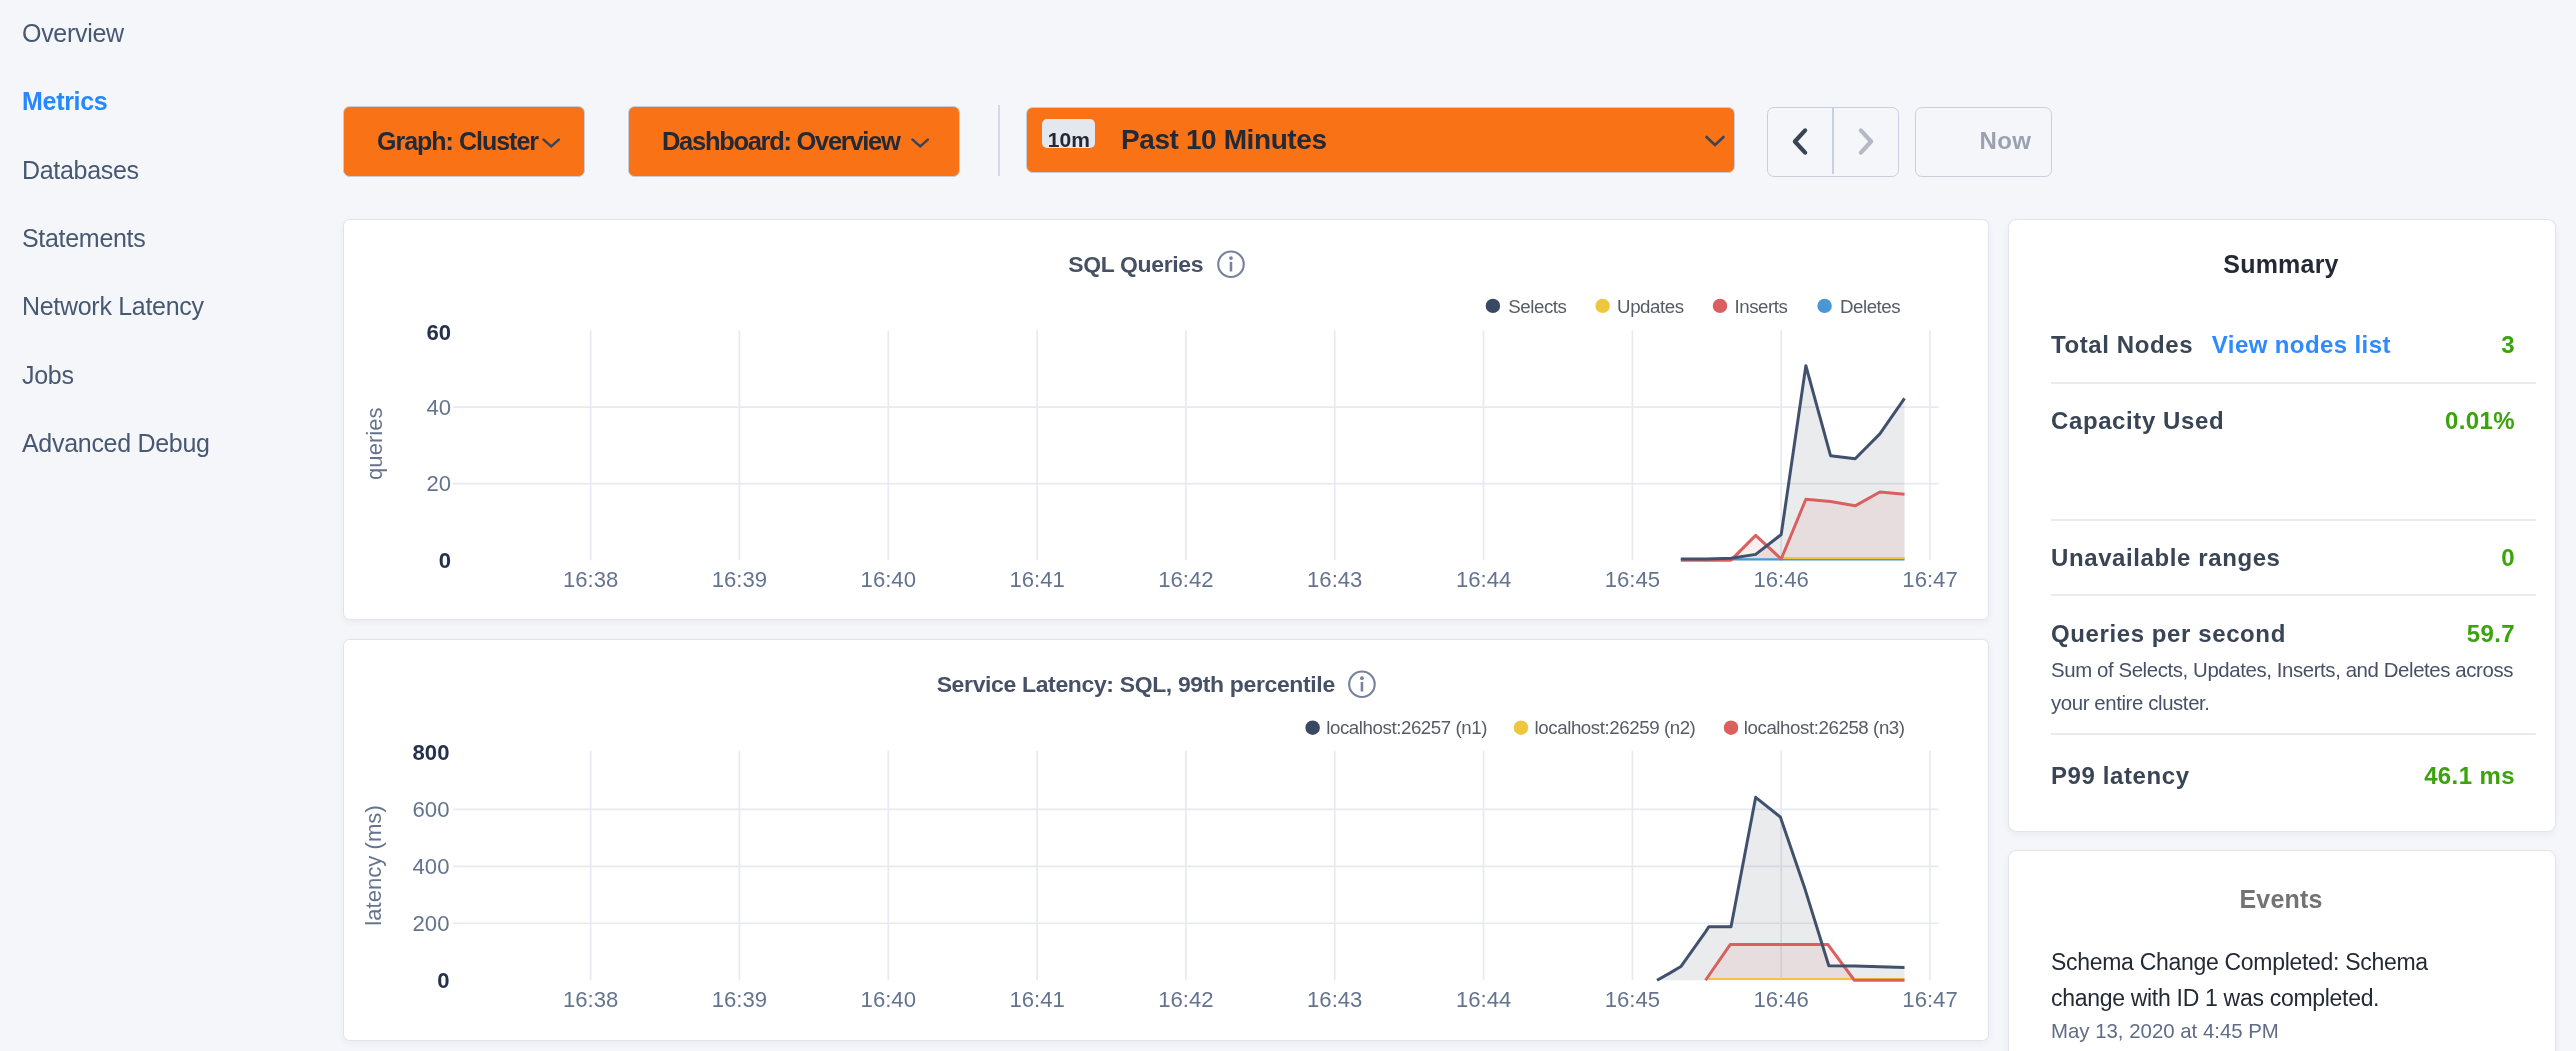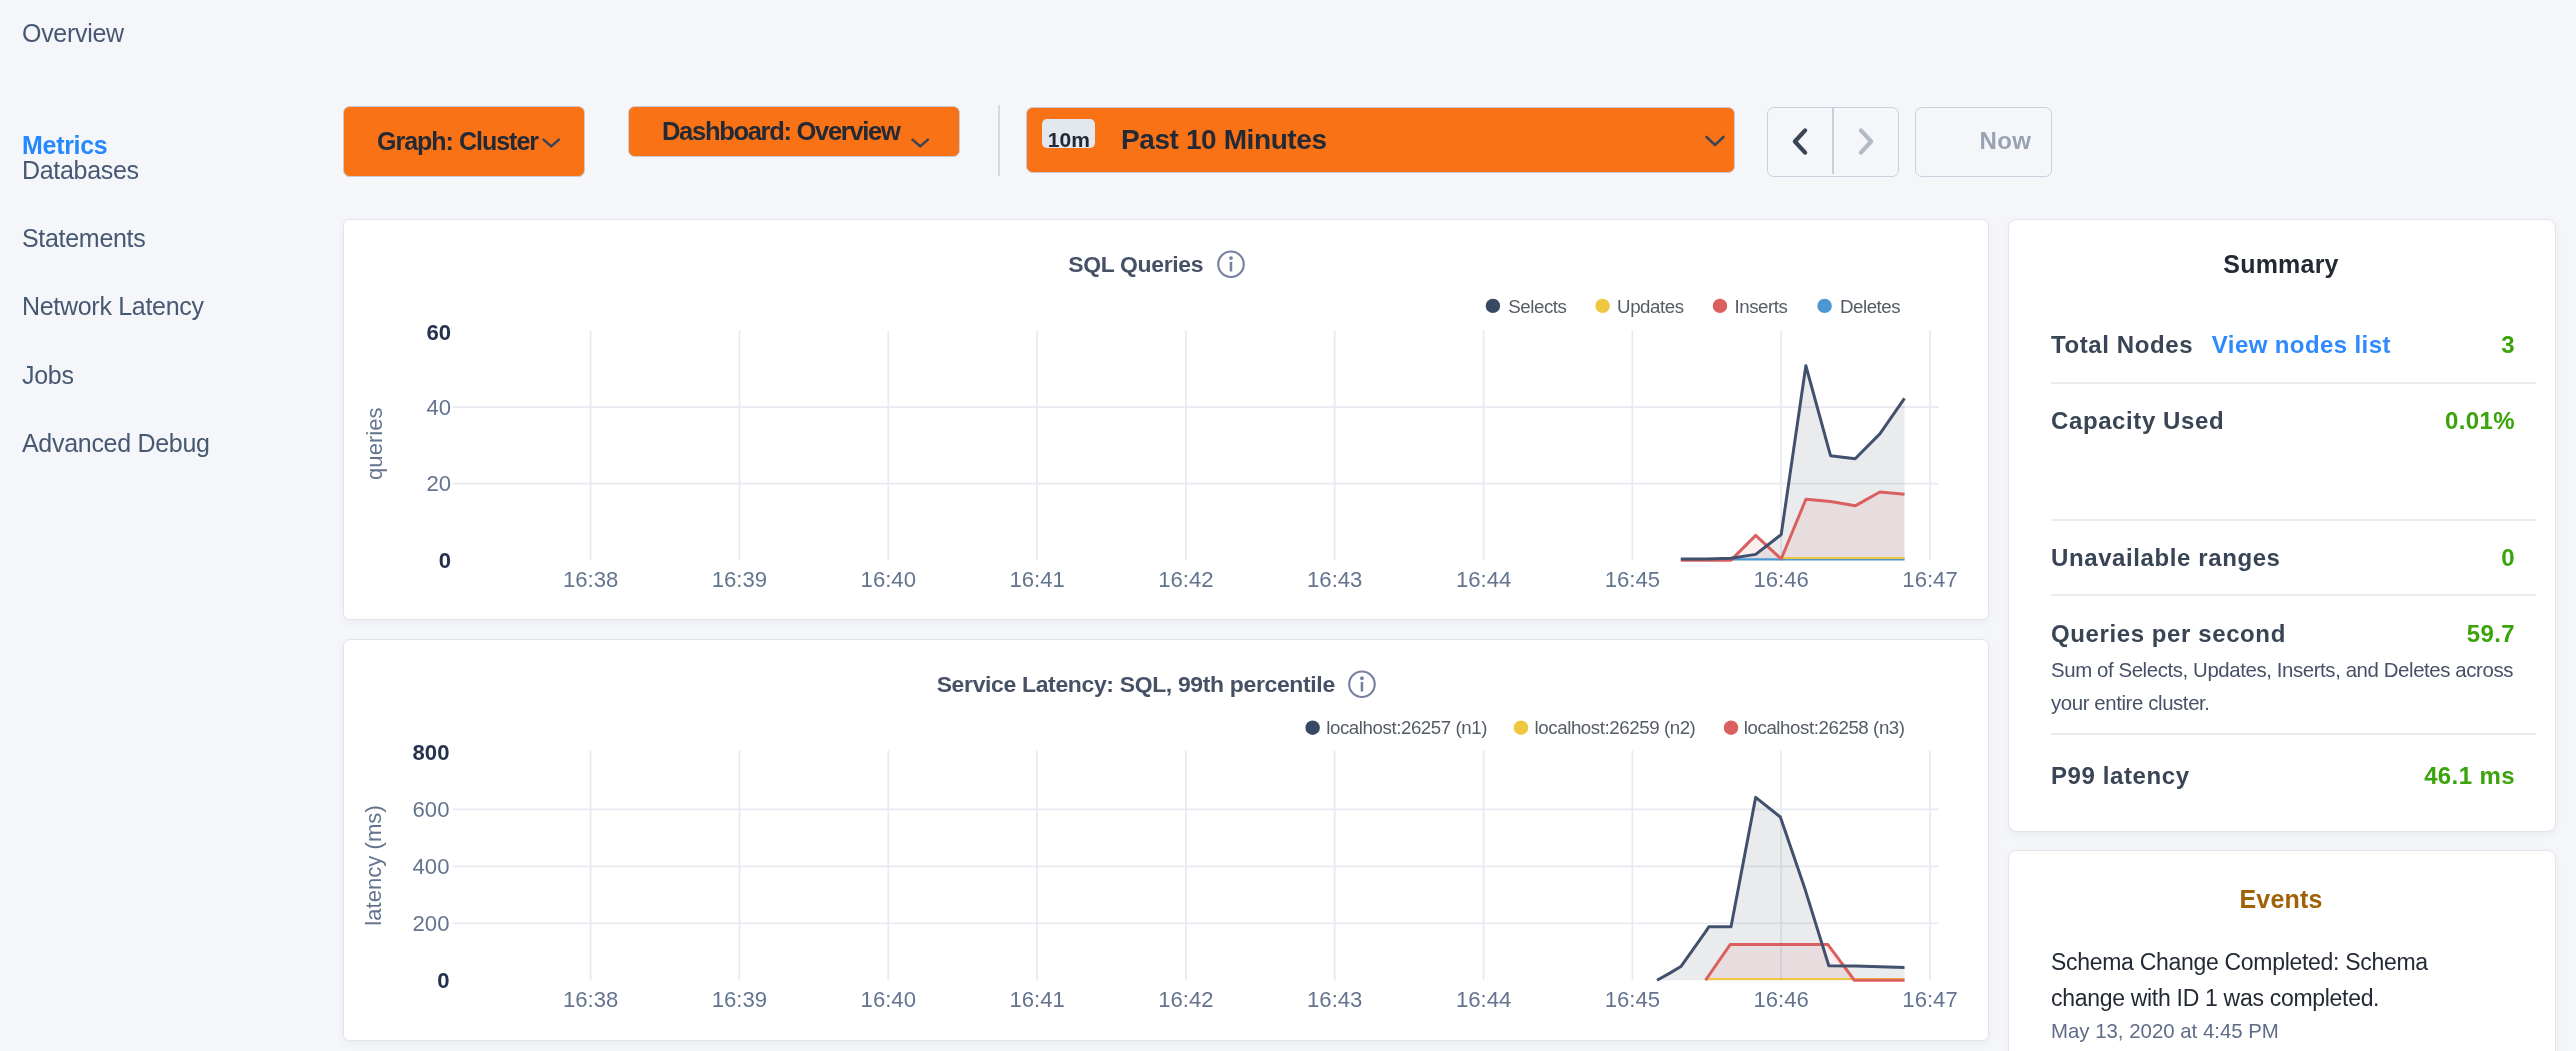--- a/index.html
+++ b/index.html
@@ -17,35 +17,35 @@
 .slink { font-weight:bold; font-size:24px; color:#2f8aff; margin-left:18.7px; letter-spacing:0.4px; }
 .sval { font-weight:bold; font-size:24px; color:#3ba30b; float:right; letter-spacing:0.4px; }
 .sdiv { left:42px; width:485px; height:1.7px; background:#e9ebef; }
 .spara { left:42px; width:481px; font-size:20.4px; line-height:33px; color:#475067; letter-spacing:-0.4px; }
 </style>
 </head>
 <body>
 <div id="page" class="abs" style="left:0;top:0;width:2576px;height:1051px;">
 
   <div class="abs nav" style="left:22px;top:21px;">Overview</div>
-  <div class="abs nav" style="left:22px;top:89px;color:#2688ff;font-weight:bold;margin-top:44px;">Metrics</div>
+  <div class="abs nav" style="left:22px;top:89px;color:#2688ff;font-weight:bold;">Metrics</div>
   <div class="abs nav" style="left:22px;top:158px;">Databases</div>
   <div class="abs nav" style="left:22px;top:226px;">Statements</div>
   <div class="abs nav" style="left:22px;top:294px;">Network Latency</div>
   <div class="abs nav" style="left:22px;top:363px;">Jobs</div>
   <div class="abs nav" style="left:22px;top:431px;">Advanced Debug</div>
 
 
   <div class="ddbox" style="left:343px;top:106px;width:242px;height:71px;">
     <span class="ddtext" style="margin-left:33px;font-size:25px;letter-spacing:-1px;">Graph: Cluster</span>
     <svg class="abs" style="left:197px;top:30px;" width="20.4" height="12" viewBox="0 0 24 14">
         <path d="M3 3 L12 11 L21 3" fill="none" stroke="#3a4455" stroke-width="3" stroke-linecap="round"></path>
       </svg>
   </div>
-  <div class="ddbox" style="left:628px;top:106px;width:332px;height:51px;">
+  <div class="ddbox" style="left:628px;top:106px;width:332px;height:71px;">
     <span class="ddtext" style="margin-left:33px;font-size:25.5px;letter-spacing:-1.3px;">Dashboard: Overview</span>
     <svg class="abs" style="left:281px;top:30px;" width="20.4" height="12" viewBox="0 0 24 14">
         <path d="M3 3 L12 11 L21 3" fill="none" stroke="#3a4455" stroke-width="3" stroke-linecap="round"></path>
       </svg>
   </div>
   <div class="abs" style="left:998px;top:105px;width:1.7px;height:71px;background:#d5d9e2;"></div>
 
   <div class="ddbox" style="left:1026px;top:107px;width:709px;height:66px;">
     <div class="abs" style="left:15.3px;top:11px;width:53px;height:29px;background:#e3e7ee;border-radius:5.1px;text-align:center;line-height:41px;font-weight:bold;font-size:21px;color:#242a35;">10m</div>
     <span class="ddtext" style="margin-left:94px;">Past 10 Minutes</span>
@@ -181,20 +181,20 @@
 <div class="abs srow" style="top:321px;"><span class="shead" style="letter-spacing:0.6px;">Unavailable ranges</span><span class="sval">0</span></div>
 <div class="abs sdiv" style="top:374px;"></div>
 <div class="abs srow" style="top:397px;"><span class="shead" style="letter-spacing:0.6px;">Queries per second</span><span class="sval">59.7</span></div>
 <div class="abs spara" style="top:434px;">Sum of Selects, Updates, Inserts, and Deletes across<br>your entire cluster.</div>
 <div class="abs sdiv" style="top:513px;"></div>
 <div class="abs srow" style="top:539px;"><span class="shead" style="letter-spacing:0.6px;">P99 latency</span><span class="sval">46.1 ms</span></div>
   </div>
 
   <div class="card" style="left:2008px;top:850px;width:548px;height:255px;border-radius:8.5px;">
 
-<div class="abs" style="left:0;top:36px;width:544px;text-align:center;font-size:25px;font-weight:bold;color:#a16207;letter-spacing:0.2px;line-height:25.5px;">Events</div>
+<div class="abs" style="left:0;top:36px;width:544px;text-align:center;font-size:25px;font-weight:bold;color:#737373;letter-spacing:0.2px;line-height:25.5px;">Events</div>
 <div class="abs" style="left:42px;top:93px;width:476px;font-size:23px;line-height:36px;color:#242a35;letter-spacing:-0.3px;">Schema Change Completed: Schema<br>change with ID 1 was completed.</div>
 <div class="abs" style="left:42px;top:169px;font-size:20.4px;color:#5f6c87;">May 13, 2020 at 4:45 PM</div>
 
   </div>
 
 </div>
 
 
 </body></html>

